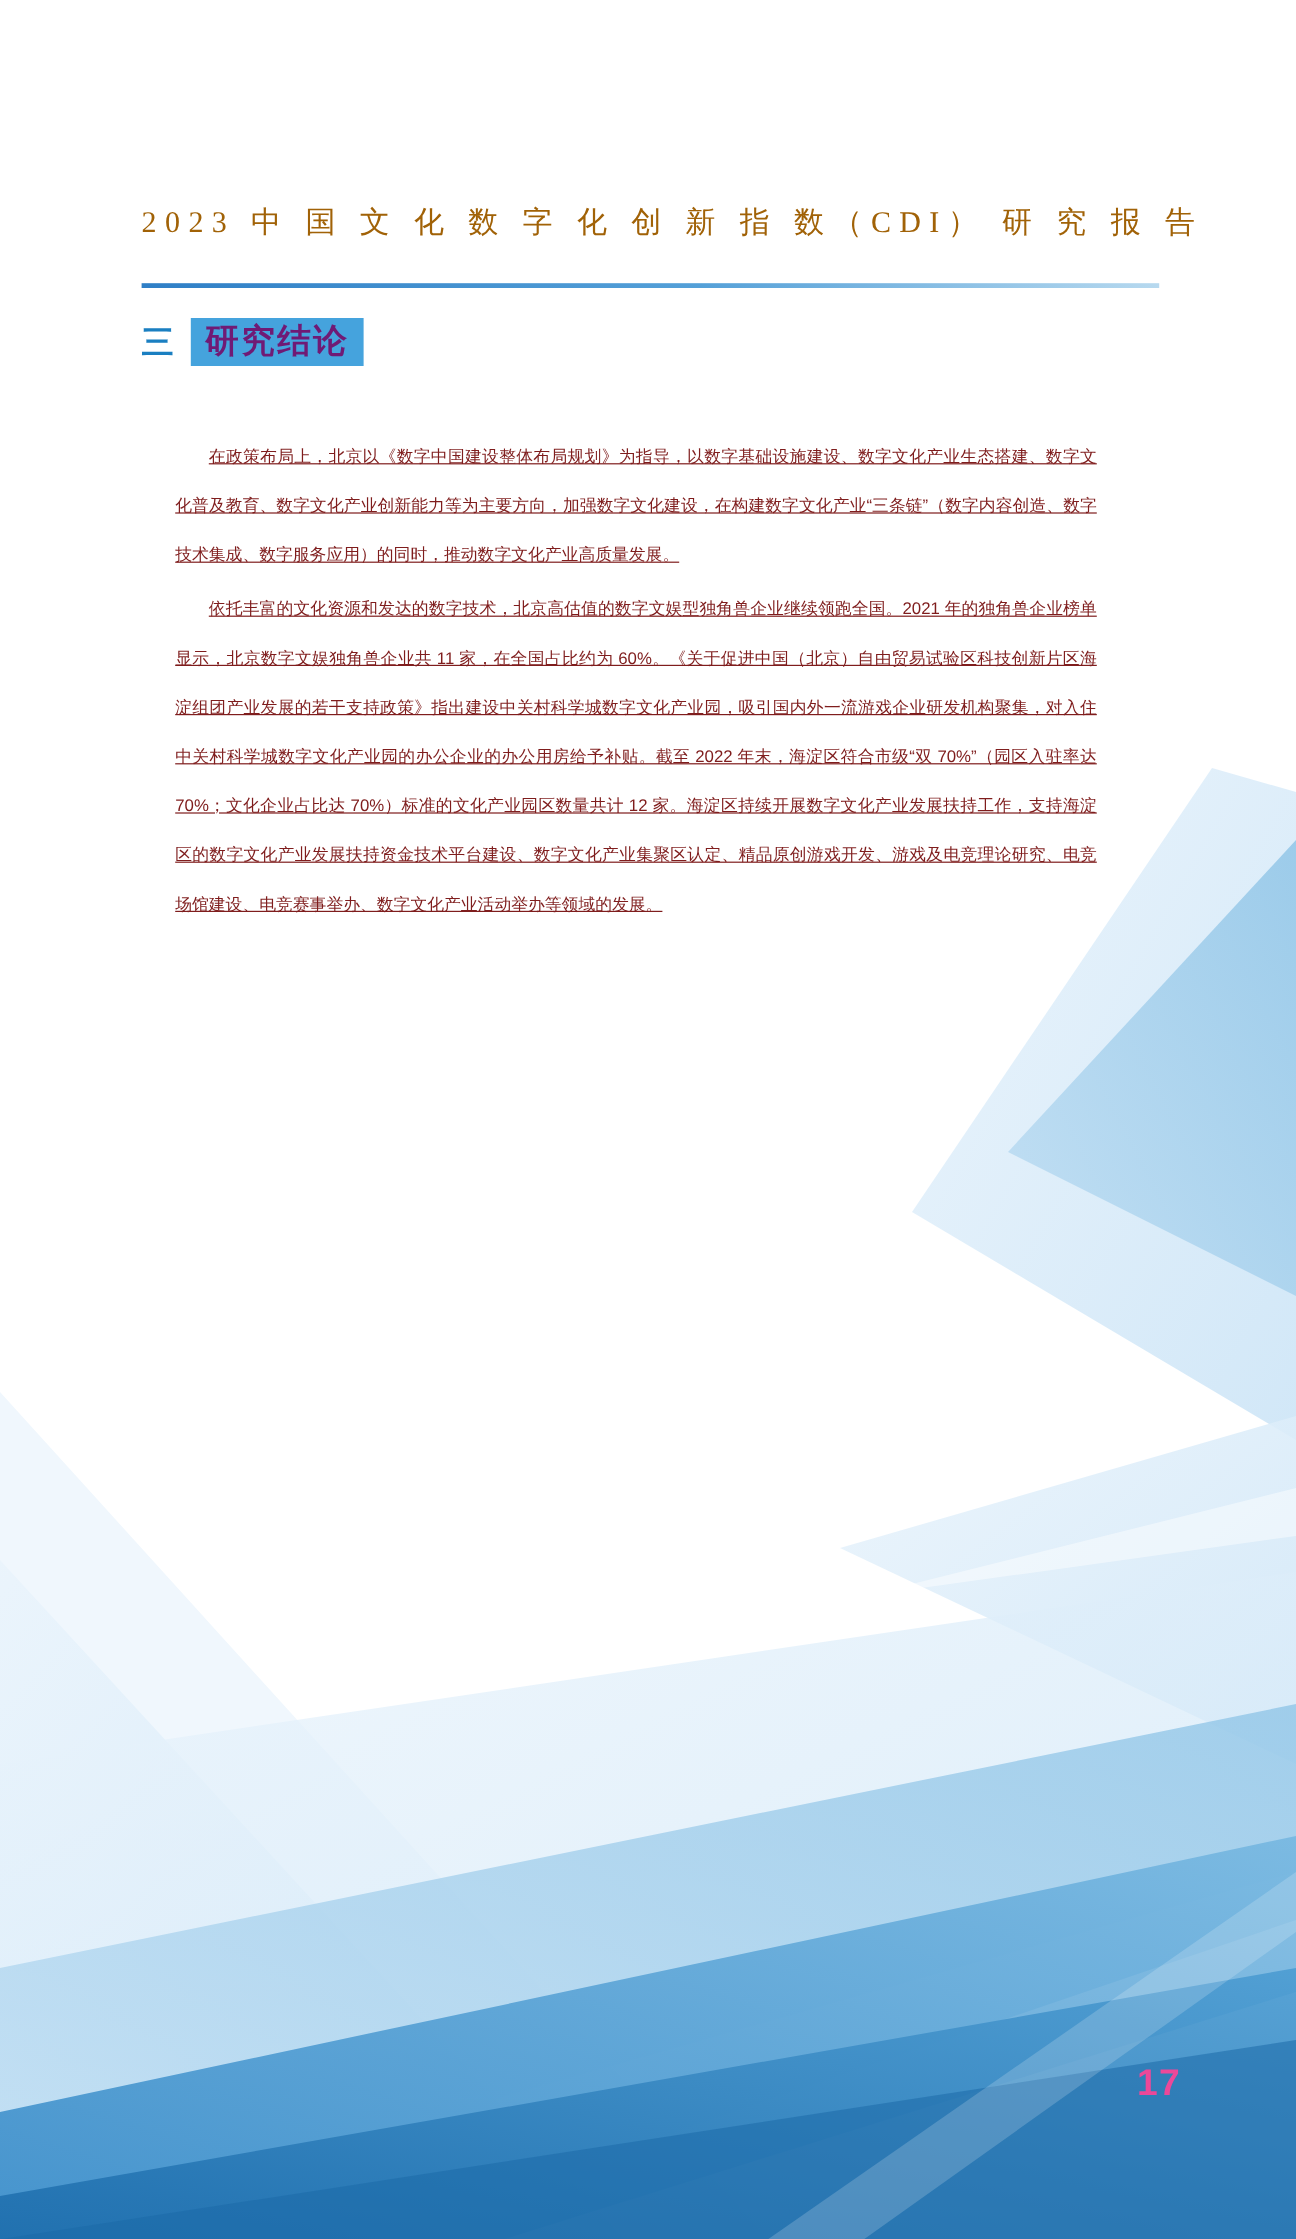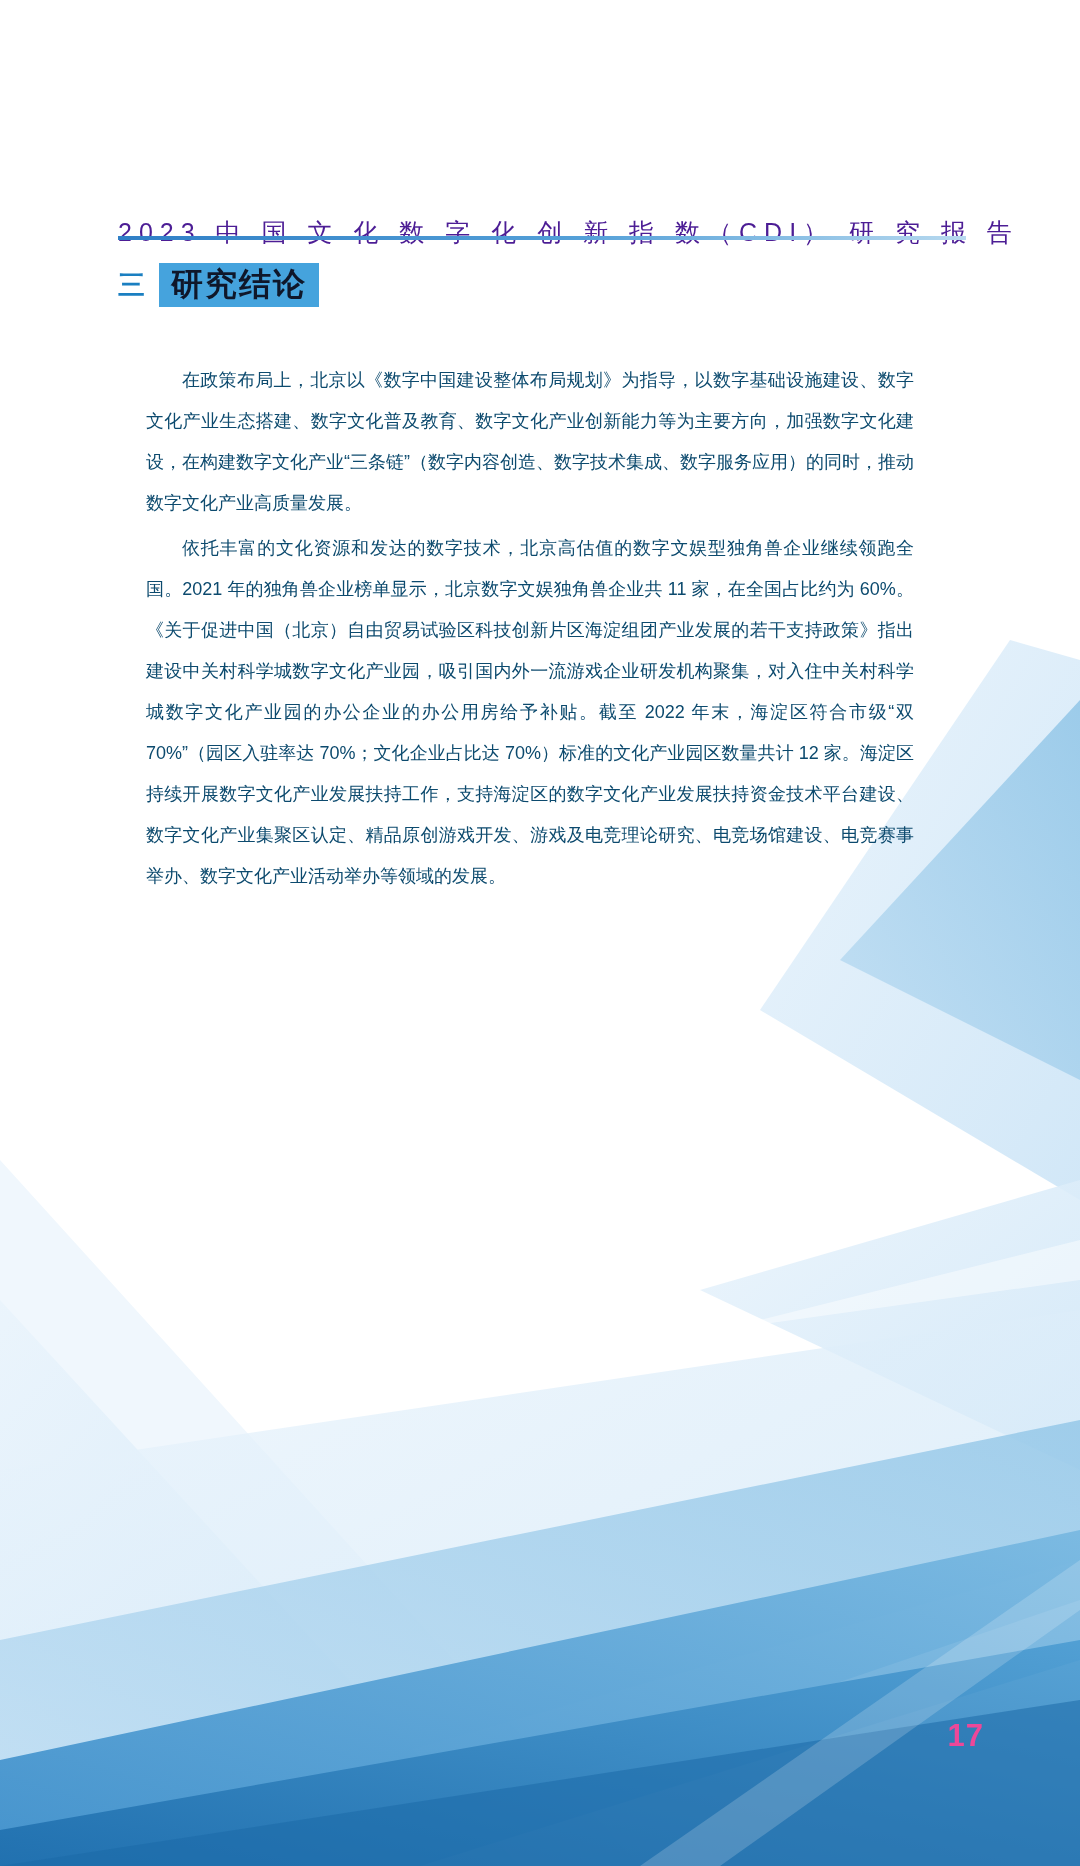--- a/index.html
+++ b/index.html
@@ -33,24 +33,23 @@
   
   .header {
     position: absolute;
     left: 118px;
     top: 168px;
     width: 848px;
   }
   .header-title {
     font-size: 25px;
     letter-spacing: 7px;
-    color: #4c1d95;
+    color: #a16207;
     white-space: nowrap;
-    font-family: Liberation Sans, sans-serif;
-    margin-top: 48px;
+    font-family: Liberation Serif, serif;
   }
   .header-rule {
     position: absolute;
     left: 118px;
     top: 236px;
     width: 848px;
     height: 4px;
     background: linear-gradient(to right, #2f7fc6 0%, #54a0d8 55%, #b7d9ef 100%);
   }
 
@@ -66,44 +65,45 @@
   .section-num {
     color: #1a7fc1;
     font-size: 27px;
     font-weight: bold;
     letter-spacing: 0px;
     margin-right: 14px;
     line-height: 1;
   }
   .section-label {
     background: #45a3dd;
-    color: #0f172a;
-    font-size: 32px;
+    color: #701a75;
+    font-size: 28px;
     font-weight: bold;
     letter-spacing: 2px;
     padding: 5px 12px 7px 12px;
     line-height: 1;
   }
 
   
   .body-text {
     position: absolute;
     left: 146px;
     top: 360px;
     width: 768px;
   }
   .body-text p {
     margin: 0 0 4px 0;
-    font-size: 18px;
+    font-size: 14px;
     line-height: 41px;
-    color: #0c4a6e;
+    color: #7f1d1d;
     text-align: justify;
     text-justify: inter-ideograph;
     text-indent: 2em;
     font-family: "Liberation Sans", sans-serif;
+    text-decoration: underline;
   }
 
   
   .page-number {
     position: absolute;
     right: 96px;
     bottom: 112px;
     font-size: 31px;
     font-weight: bold;
     color: #ec4899;

